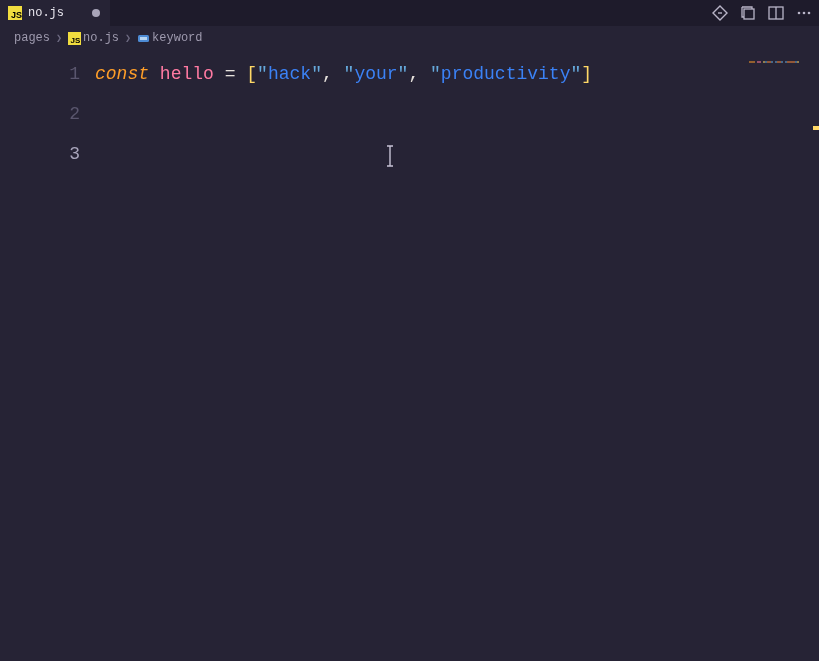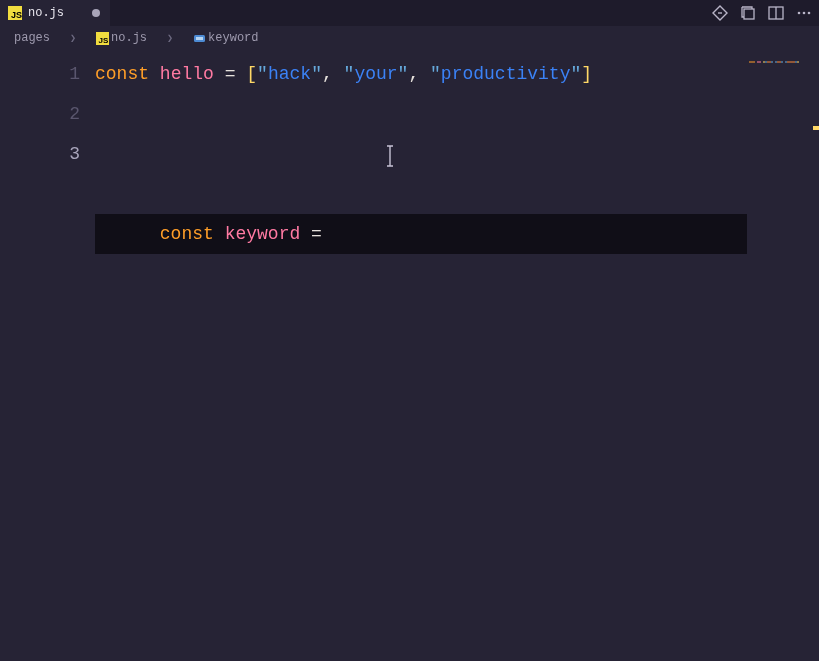--- a/index.html
+++ b/index.html
@@ -63,21 +63,21 @@
       justify-content: center;
       color: #b9b5c8;
       cursor: pointer;
     }
     .breadcrumb {
       height: 24px;
       display: flex;
       align-items: center;
       font-size: 12px;
       padding-left: 14px;
-      gap: 20px;
+      gap: 6px;
       color: #9e9aae;
     }
     .breadcrumb .chev {
       color: #6c6980;
       font-size: 10px;
     }
     .breadcrumb .js-icon-sm, .breadcrumb .sym-icon {
       width: 13px;
       height: 13px;
       display: inline-flex;
@@ -120,21 +120,21 @@
     }
     .current-line-hl {
       position: absolute;
       left: 0;
       width: 652px;
       height: 40px;
       background: #100e17;
       z-index: 0;
     }
     .code-line span { position: relative; z-index: 1; }
-    .tok-keyword { color: #ff9e28; }
+    .tok-keyword { color: #ff9e28; font-style: italic; }
     .tok-ident   { color: #ff7aa2; }
     .tok-op      { color: #e6e1dc; }
     .tok-bracket { color: #ffd866; }
     .tok-string  { color: #3b82f6; }
     .tok-quote   { color: #6ad; }
     .tok-comma   { color: #e6e1dc; }
     .sp { color: #e6e1dc; }
     .cursor {
       position: absolute;
       width: 2px;
@@ -258,26 +258,20 @@
 
 <div class="editor-area">
   <div class="gutter">
     <div class="ln">1</div>
     <div class="ln">2</div>
     <div class="ln current">3</div>
   </div>
   <div class="code-area">
     <div class="code-line"><span class="tok-keyword">const</span><span class="sp"> </span><span class="tok-ident">hello</span><span class="sp"> </span><span class="tok-op">=</span><span class="sp"> </span><span class="tok-bracket">[</span><span class="tok-quote">"</span><span class="tok-string">hack</span><span class="tok-quote">"</span><span class="tok-comma">,</span><span class="sp"> </span><span class="tok-quote">"</span><span class="tok-string">your</span><span class="tok-quote">"</span><span class="tok-comma">,</span><span class="sp"> </span><span class="tok-quote">"</span><span class="tok-string">productivity</span><span class="tok-quote">"</span><span class="tok-bracket">]</span></div>
     <div class="code-line"></div>
-    <div class="code-line">
-      <div class="current-line-hl"></div>
-      <span class="tok-keyword">const</span><span class="sp"> </span><span class="tok-ident">keyword</span><span class="sp"> </span><span class="tok-op">=</span>
-      <span class="cursor" style="left:178px"></span>
-      <span class="error-underline" style="left:166px;width:14px"></span>
-    </div>
     <span class="text-caret">
       <svg width="10" height="22" viewBox="0 0 10 22" stroke="#c7c3d6" stroke-width="1.4">
           <path d="M2 1h6 M5 1v20 M2 21h6"></path>
         </svg>
     </span>
   </div>
 </div>
 
 <div class="minimap">
   <div class="mm-line1">

